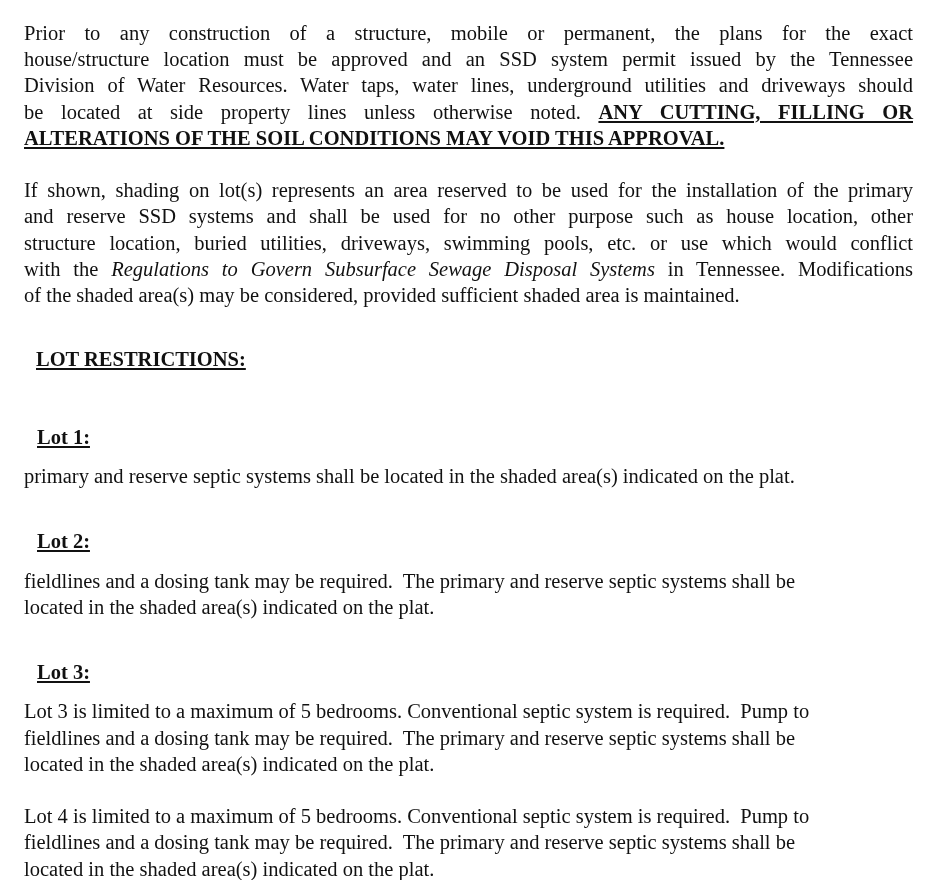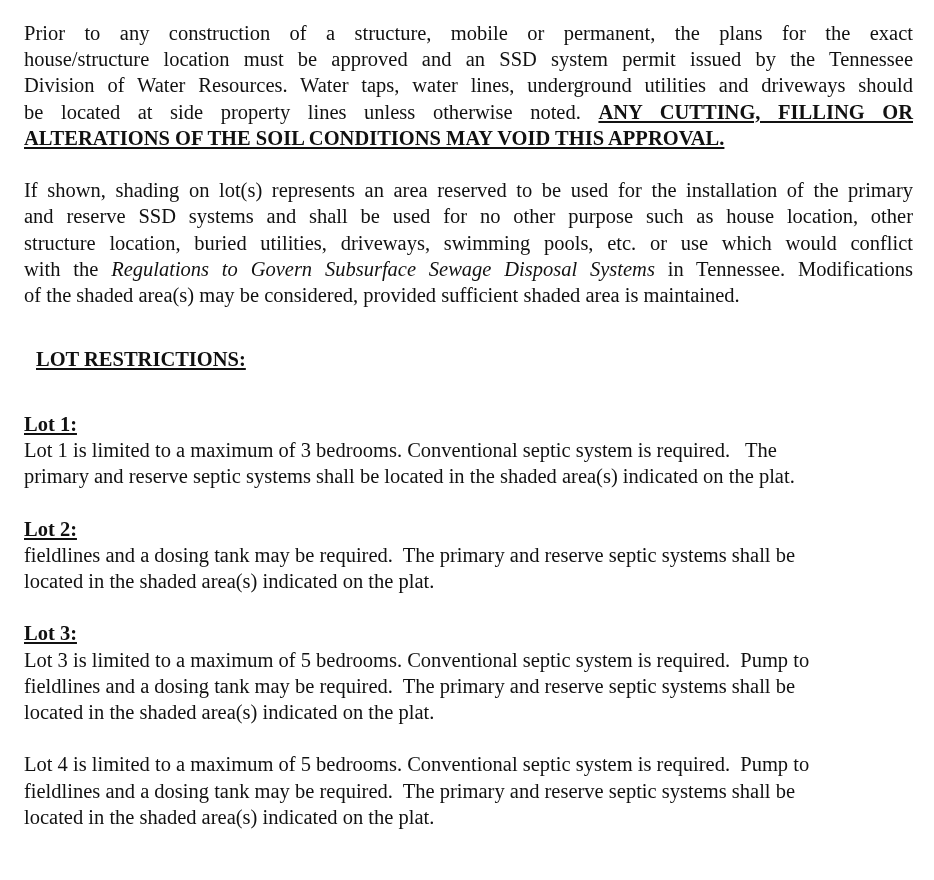--- a/index.html
+++ b/index.html
@@ -11,21 +11,21 @@
       line-height: 26.2px;
     }
     .page { position: absolute; left: 24px; top: 20px; width: 889px; }
     .para { margin: 0; }
     .line { display: block; white-space: nowrap; }
     .just { text-align: justify; text-align-last: justify; }
     .bu { font-weight: bold; text-decoration: underline; text-decoration-thickness: 2px; text-underline-offset: 2px; }
     .it { font-style: italic; }
     .gap { height: 26.2px; }
     .heading { font-weight: bold; text-decoration: underline; text-decoration-thickness: 2px; text-underline-offset: 2px; margin: 12px; }
-    .lot-title { font-weight: bold; text-decoration: underline; text-decoration-thickness: 2px; text-underline-offset: 2px; margin: 0; }
+    .lot-title { font-weight: bold; text-decoration: underline; text-decoration-thickness: 2px; text-underline-offset: 2px; margin: 13px; }
   </style>
 </head>
 <body>
 
 <div class="page">
 
   <p class="para">
     <span class="line just">Prior to any construction of a structure, mobile or permanent, the plans for the exact</span>
     <span class="line just">house/structure location must be approved and an SSD system permit issued by the Tennessee</span>
     <span class="line just">Division of Water Resources. Water taps, water lines, underground utilities and driveways should</span>
@@ -45,21 +45,20 @@
 
   <div class="gap"></div>
 
   <p class="heading">LOT RESTRICTIONS:</p>
 
   <div class="gap"></div>
 
   <section>
     <p class="lot-title">Lot 1:</p>
     <p class="para">
-      <span class="line" style="white-space: pre;">Lot 1 is limited to a maximum of 3 bedrooms. Conventional septic system is required.   The</span>
       <span class="line">primary and reserve septic systems shall be located in the shaded area(s) indicated on the plat.</span>
     </p>
   </section>
 
   <div class="gap"></div>
 
   <section>
     <p class="lot-title">Lot 2:</p>
     <p class="para">
       <span class="line" style="white-space: pre;">fieldlines and a dosing tank may be required.  The primary and reserve septic systems shall be</span>

